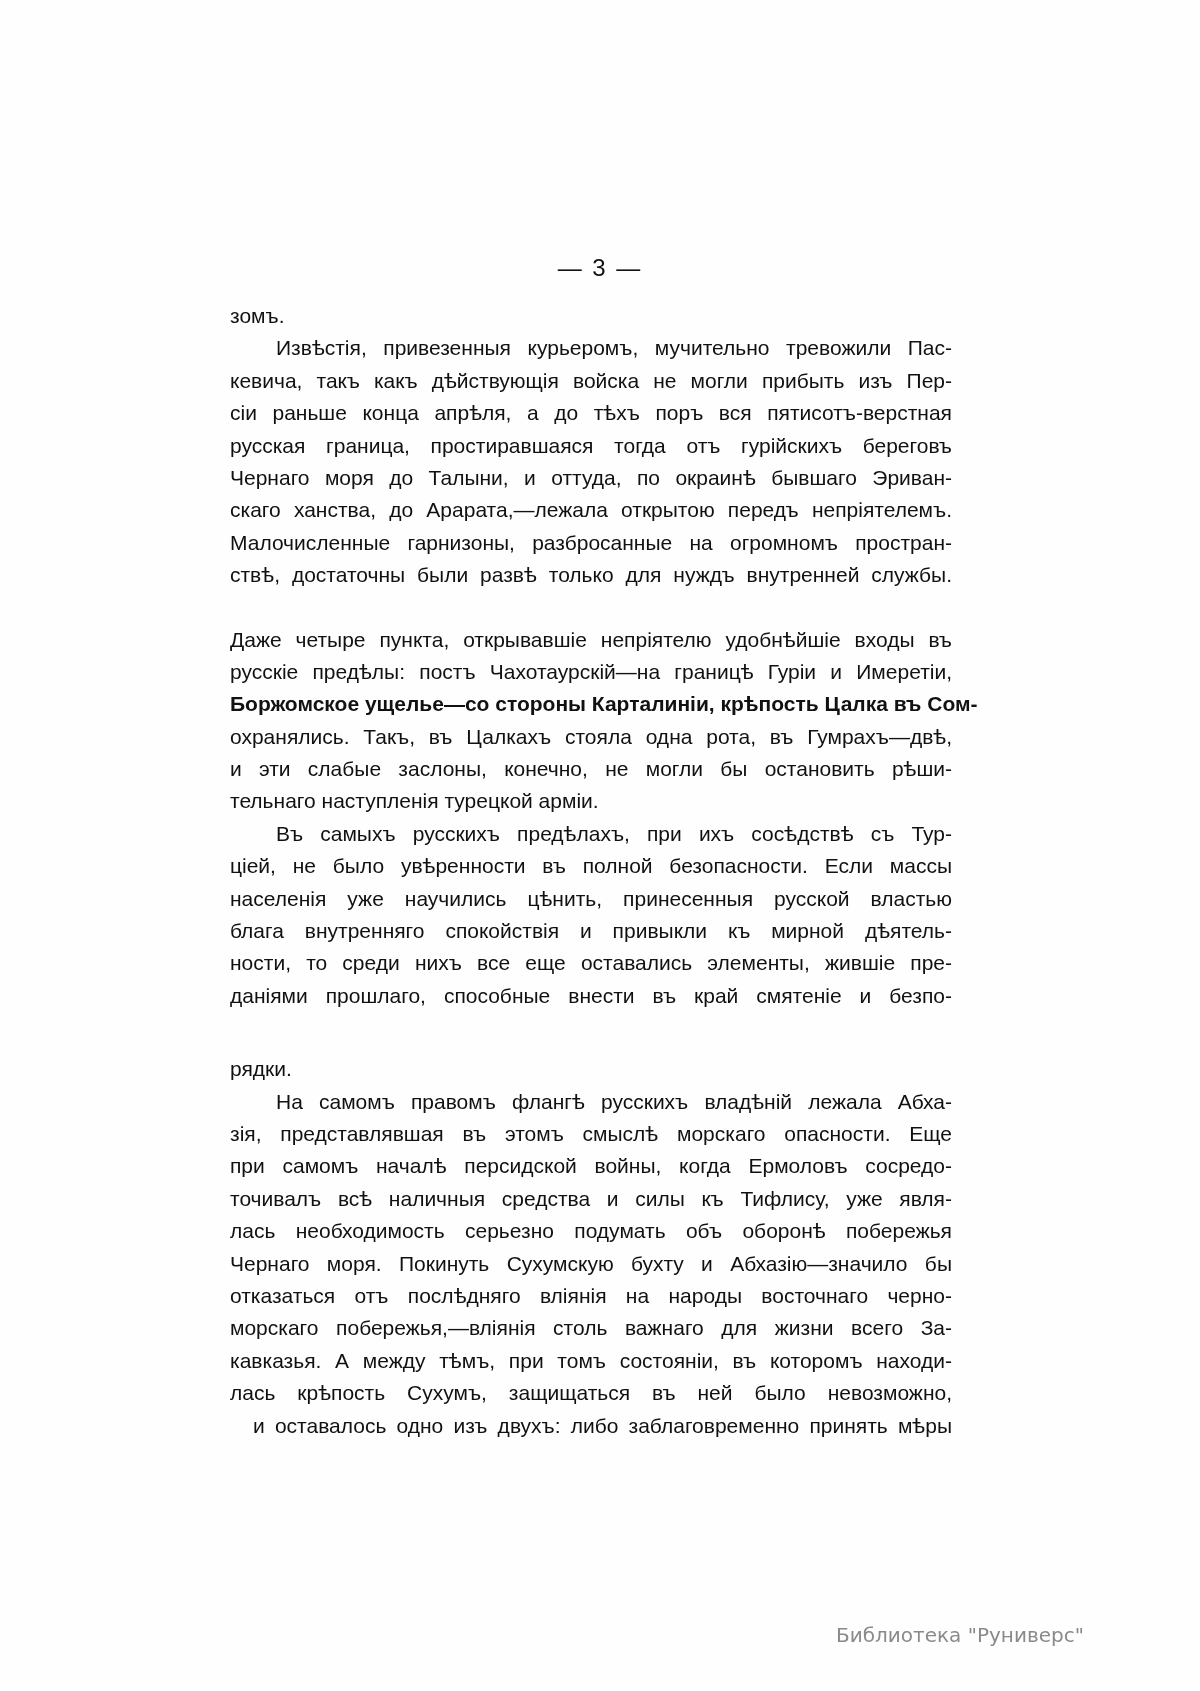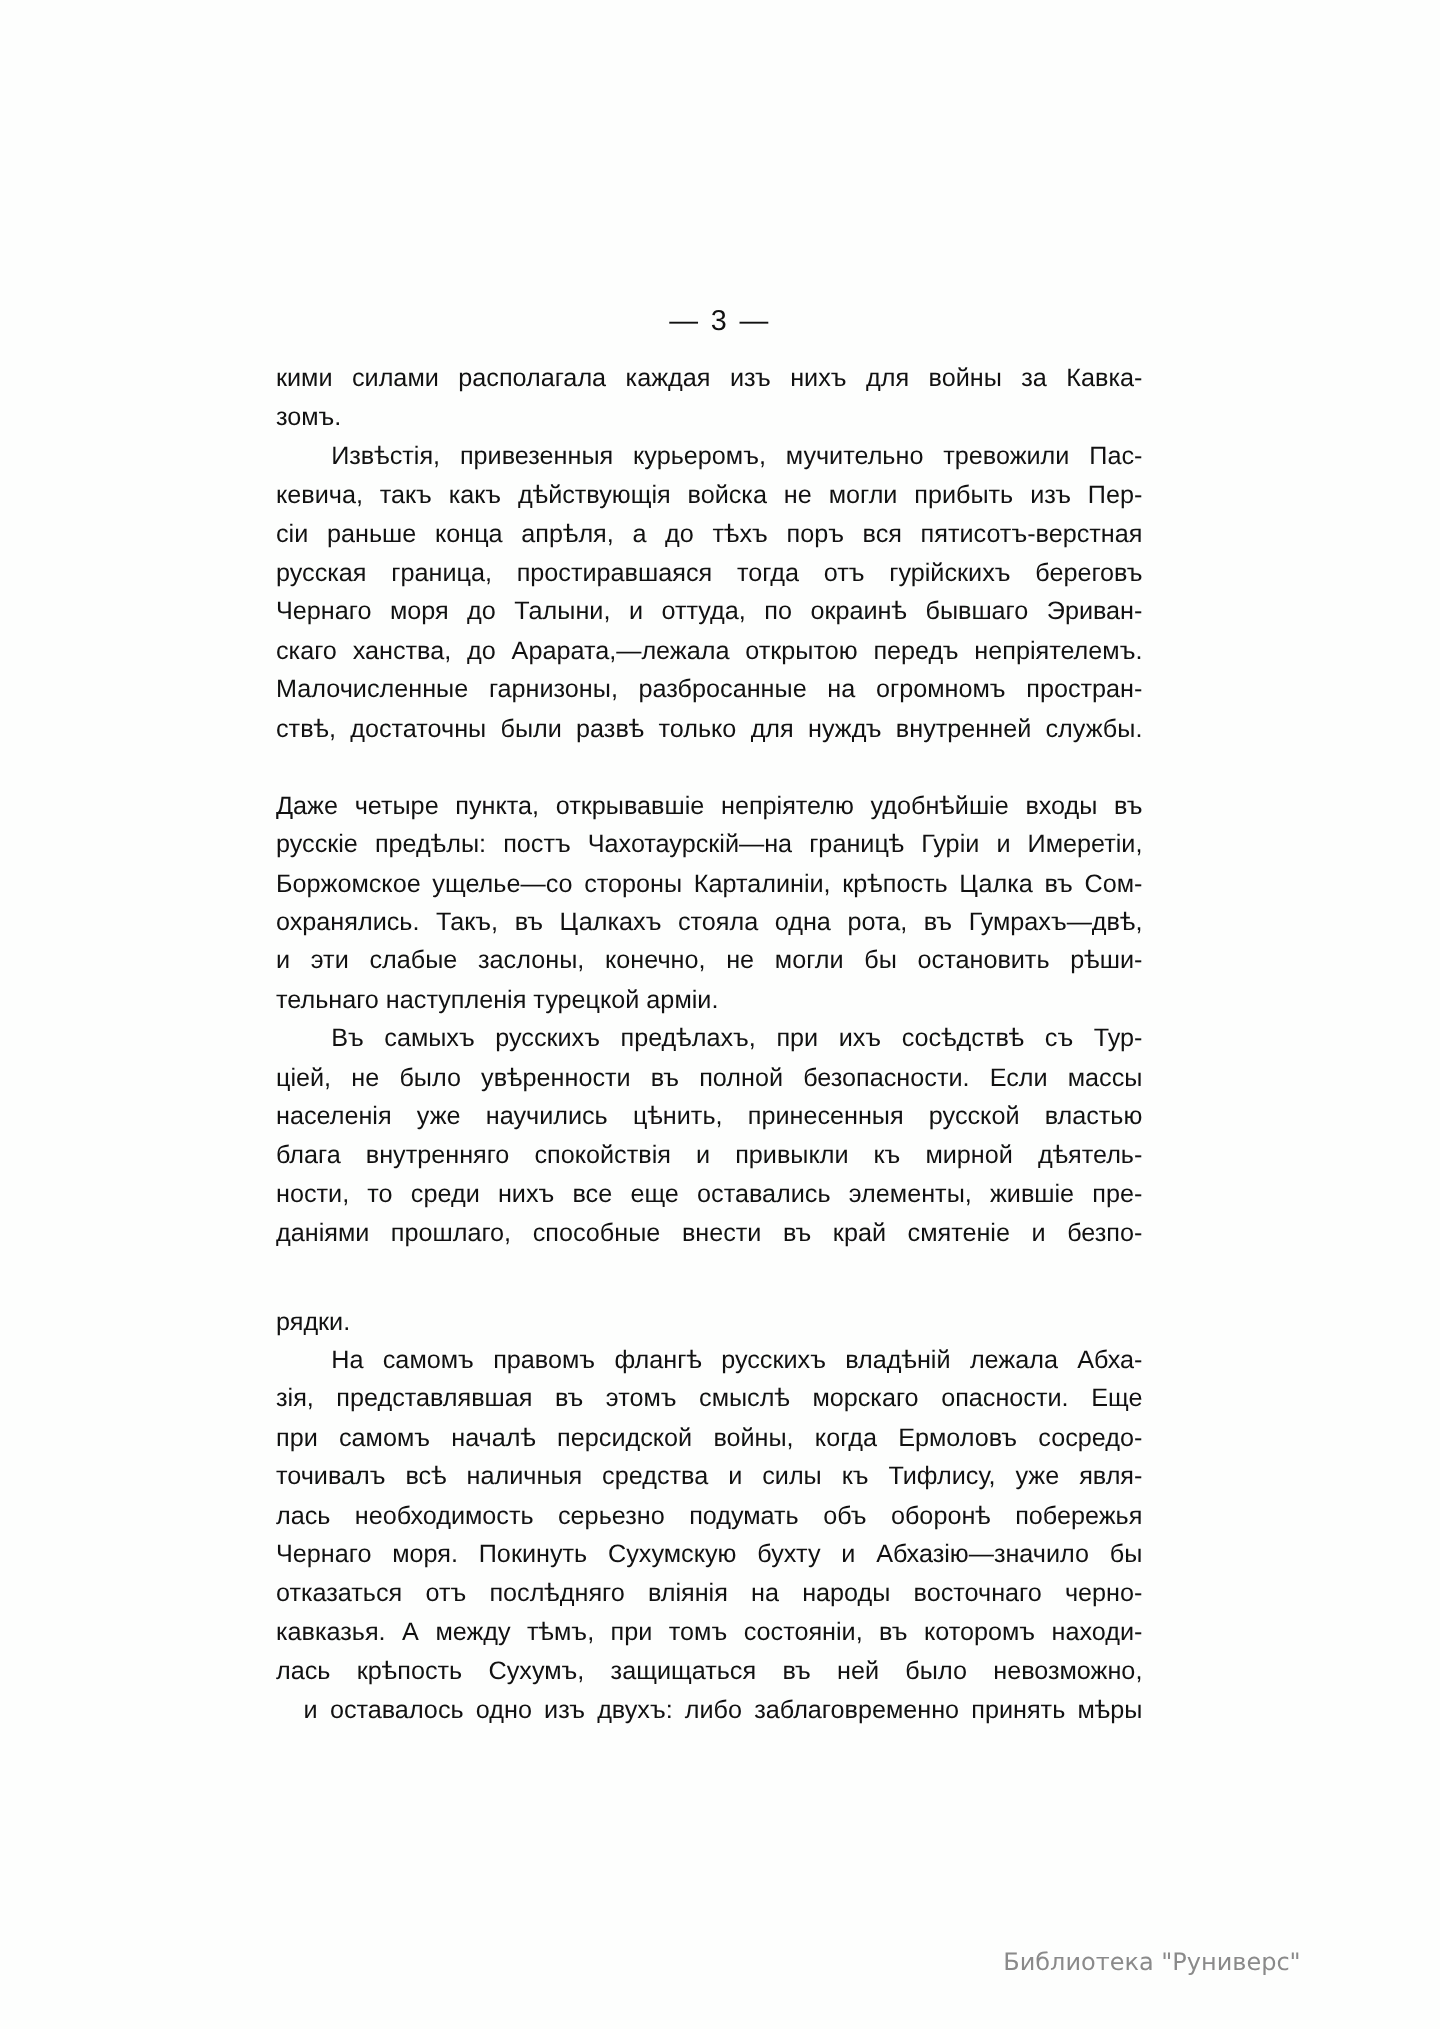--- a/index.html
+++ b/index.html
@@ -26,48 +26,48 @@
     position: absolute; left: 836px; top: 1623px;
     font-family: "DejaVu Sans", sans-serif; font-size: 20px; color: #8a8a8a;
   }
 </style>
 </head>
 <body>
 
 <div class="page">
   <div class="page-number">— 3 —</div>
   <div class="text-block" id="text-block">
-      <span class="line" style="display: block; width: auto;">кими силами располагала каждая  изъ нихъ для войны за Кавка-</span>
       <span class="line last" style="display: block; width: auto;">зомъ.</span>
       <span class="line indent" style="display: block; width: auto;">Извѣстія, привезенныя курьеромъ, мучительно тревожили Пас-</span>
       <span class="line" style="display: block; width: auto;">кевича, такъ какъ дѣйствующія войска не могли прибыть изъ Пер-</span>
       <span class="line" style="display: block; width: auto;">сіи раньше конца апрѣля, а до тѣхъ поръ вся пятисотъ-верстная</span>
       <span class="line" style="display: block; width: auto;">русская граница, простиравшаяся тогда отъ гурійскихъ береговъ</span>
       <span class="line" style="display: block; width: auto;">Чернаго моря до Талыни, и оттуда, по окраинѣ бывшаго Эриван-</span>
       <span class="line" style="display: block; width: auto;">скаго ханства, до Арарата,—лежала открытою передъ непріятелемъ.</span>
       <span class="line" style="display: block; width: auto;">Малочисленные гарнизоны, разбросанные на огромномъ простран-</span>
       <span class="line" style="display: block; width: auto;">ствѣ, достаточны были развѣ только для нуждъ внутренней службы.</span>
       <span class="line" style="display: block; width: auto; margin-top: 32px;">Даже четыре пункта, открывавшіе непріятелю удобнѣйшіе входы въ</span>
       <span class="line" style="display: block; width: auto;">русскіе предѣлы: постъ Чахотаурскій—на границѣ Гуріи и Имеретіи,</span>
-      <span class="line" style="display: block; width: auto;">Боржомское ущелье—со стороны Карталиніи, крѣпость Цалка въ Сом-</span>
+      <span class="line" style="display: block; width: auto; font-weight: bold;">Боржомское ущелье—со стороны Карталиніи, крѣпость Цалка въ Сом-</span>
       <span class="line" style="display: block; width: auto;">охранялись. Такъ, въ Цалкахъ стояла одна рота, въ Гумрахъ—двѣ,</span>
       <span class="line" style="display: block; width: auto;">и эти слабые заслоны, конечно, не могли бы остановить рѣши-</span>
       <span class="line last" style="display: block; width: auto;">тельнаго наступленія турецкой арміи.</span>
       <span class="line indent" style="display: block; width: auto;">Въ самыхъ русскихъ предѣлахъ, при ихъ сосѣдствѣ съ Тур-</span>
       <span class="line" style="display: block; width: auto;">ціей, не было увѣренности въ полной безопасности. Если массы</span>
       <span class="line" style="display: block; width: auto;">населенія уже научились цѣнить, принесенныя русской властью</span>
       <span class="line" style="display: block; width: auto;">блага внутренняго спокойствія и привыкли къ мирной дѣятель-</span>
       <span class="line" style="display: block; width: auto;">ности, то среди нихъ все еще оставались элементы, жившіе пре-</span>
       <span class="line" style="display: block; width: auto;">даніями прошлаго, способные внести въ край смятеніе и безпо-</span>
       <span class="line last" style="display: block; width: auto; margin-top: 41px;">рядки.</span>
       <span class="line indent" style="display: block; width: auto;">На самомъ правомъ флангѣ русскихъ владѣній лежала Абха-</span>
       <span class="line" style="display: block; width: auto;">зія, представлявшая въ этомъ смыслѣ морскаго опасности. Еще</span>
       <span class="line" style="display: block; width: auto;">при самомъ началѣ персидской войны, когда Ермоловъ сосредо-</span>
       <span class="line" style="display: block; width: auto;">точивалъ всѣ наличныя средства и силы къ Тифлису, уже явля-</span>
       <span class="line" style="display: block; width: auto;">лась необходимость серьезно подумать объ оборонѣ побережья</span>
       <span class="line" style="display: block; width: auto;">Чернаго моря. Покинуть Сухумскую бухту и Абхазію—значило бы</span>
       <span class="line" style="display: block; width: auto;">отказаться отъ послѣдняго вліянія на народы восточнаго черно-</span>
+      <span class="line" style="display: block; width: auto;">морскаго побережья,—вліянія столь важнаго для жизни всего За-</span>
       <span class="line" style="display: block; width: auto;">кавказья. А между тѣмъ, при томъ состояніи, въ которомъ находи-</span>
       <span class="line" style="display: block; width: auto;">лась крѣпость Сухумъ, защищаться въ ней было невозможно,</span>
       <span class="line" style="display: block; width: auto; margin-left: 23px;">и оставалось одно изъ двухъ: либо заблаговременно принять мѣры</span>
     </div>
   <div class="watermark">Библиотека "Руниверс"</div>
 </div>
 
 </body></html>

